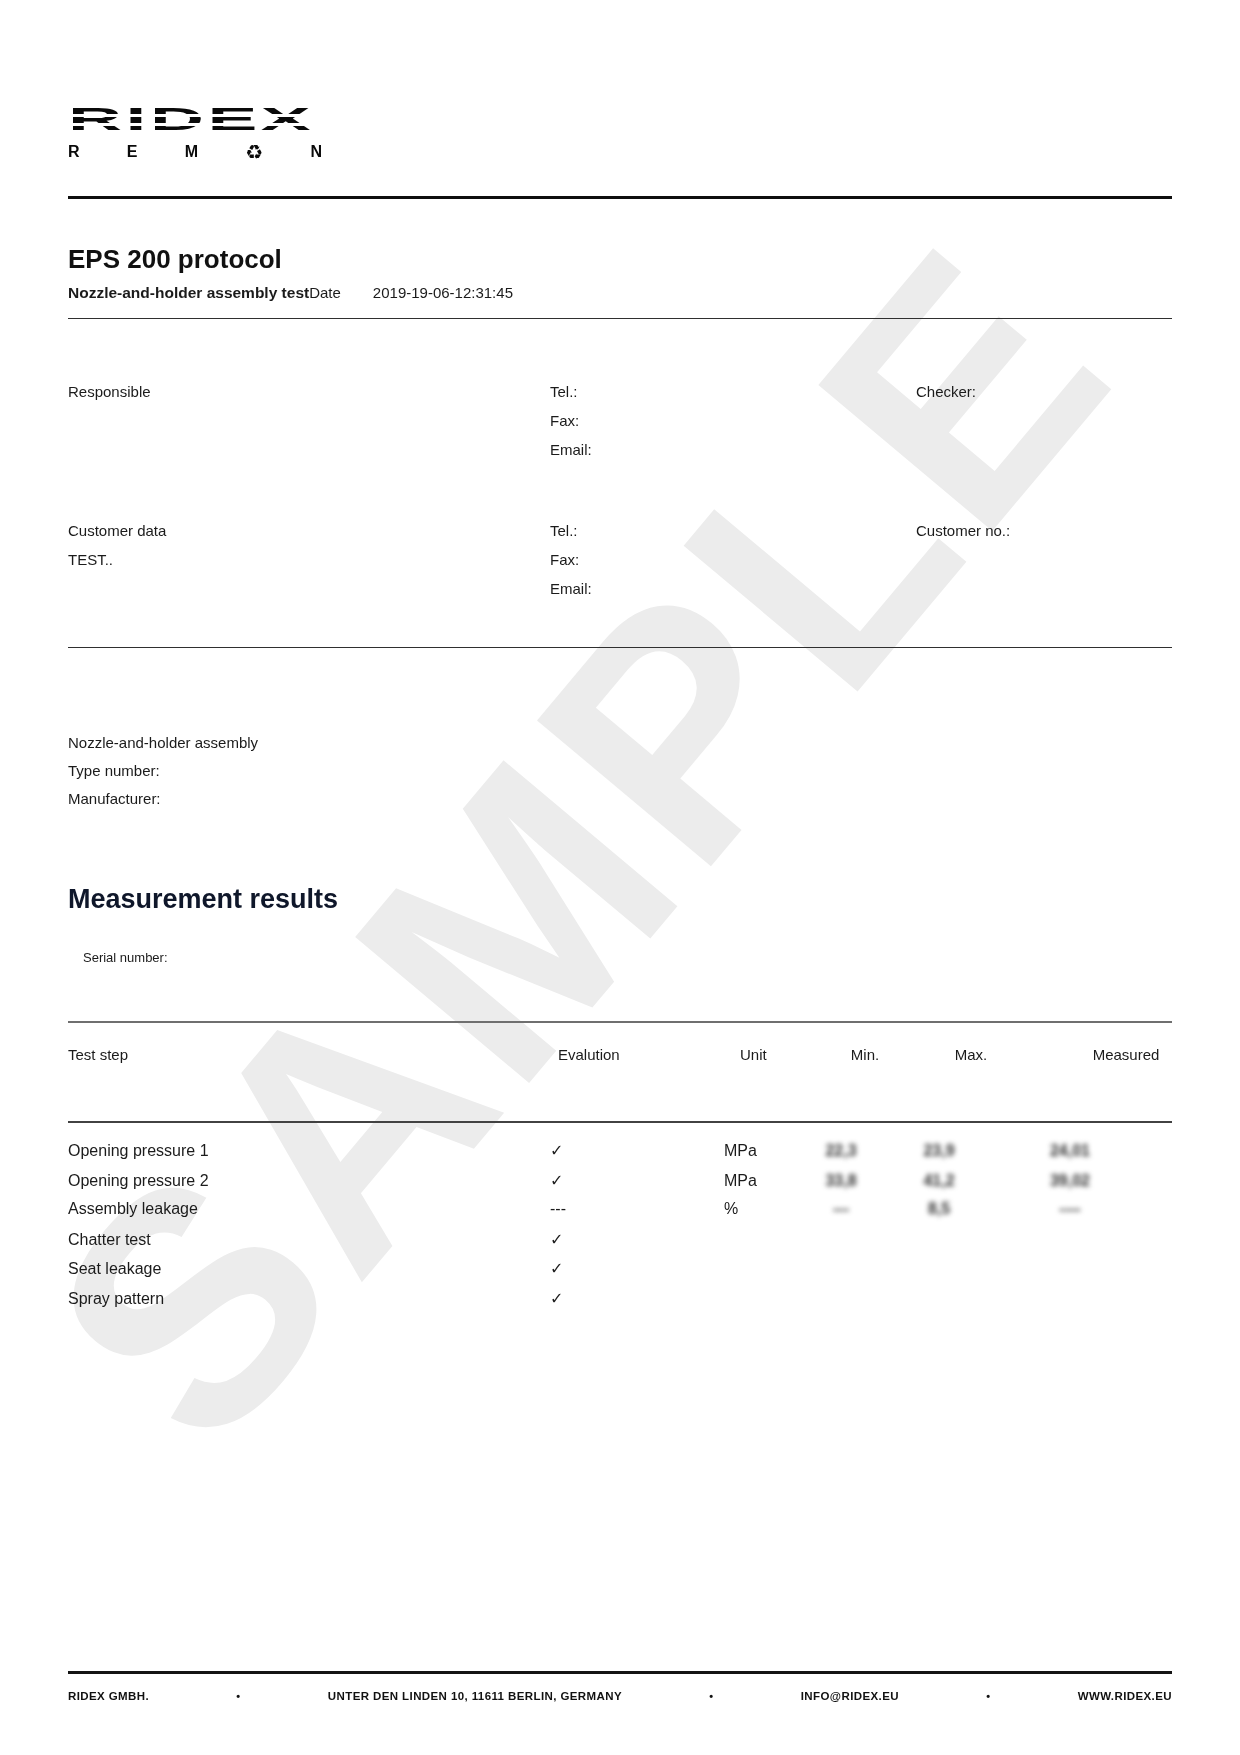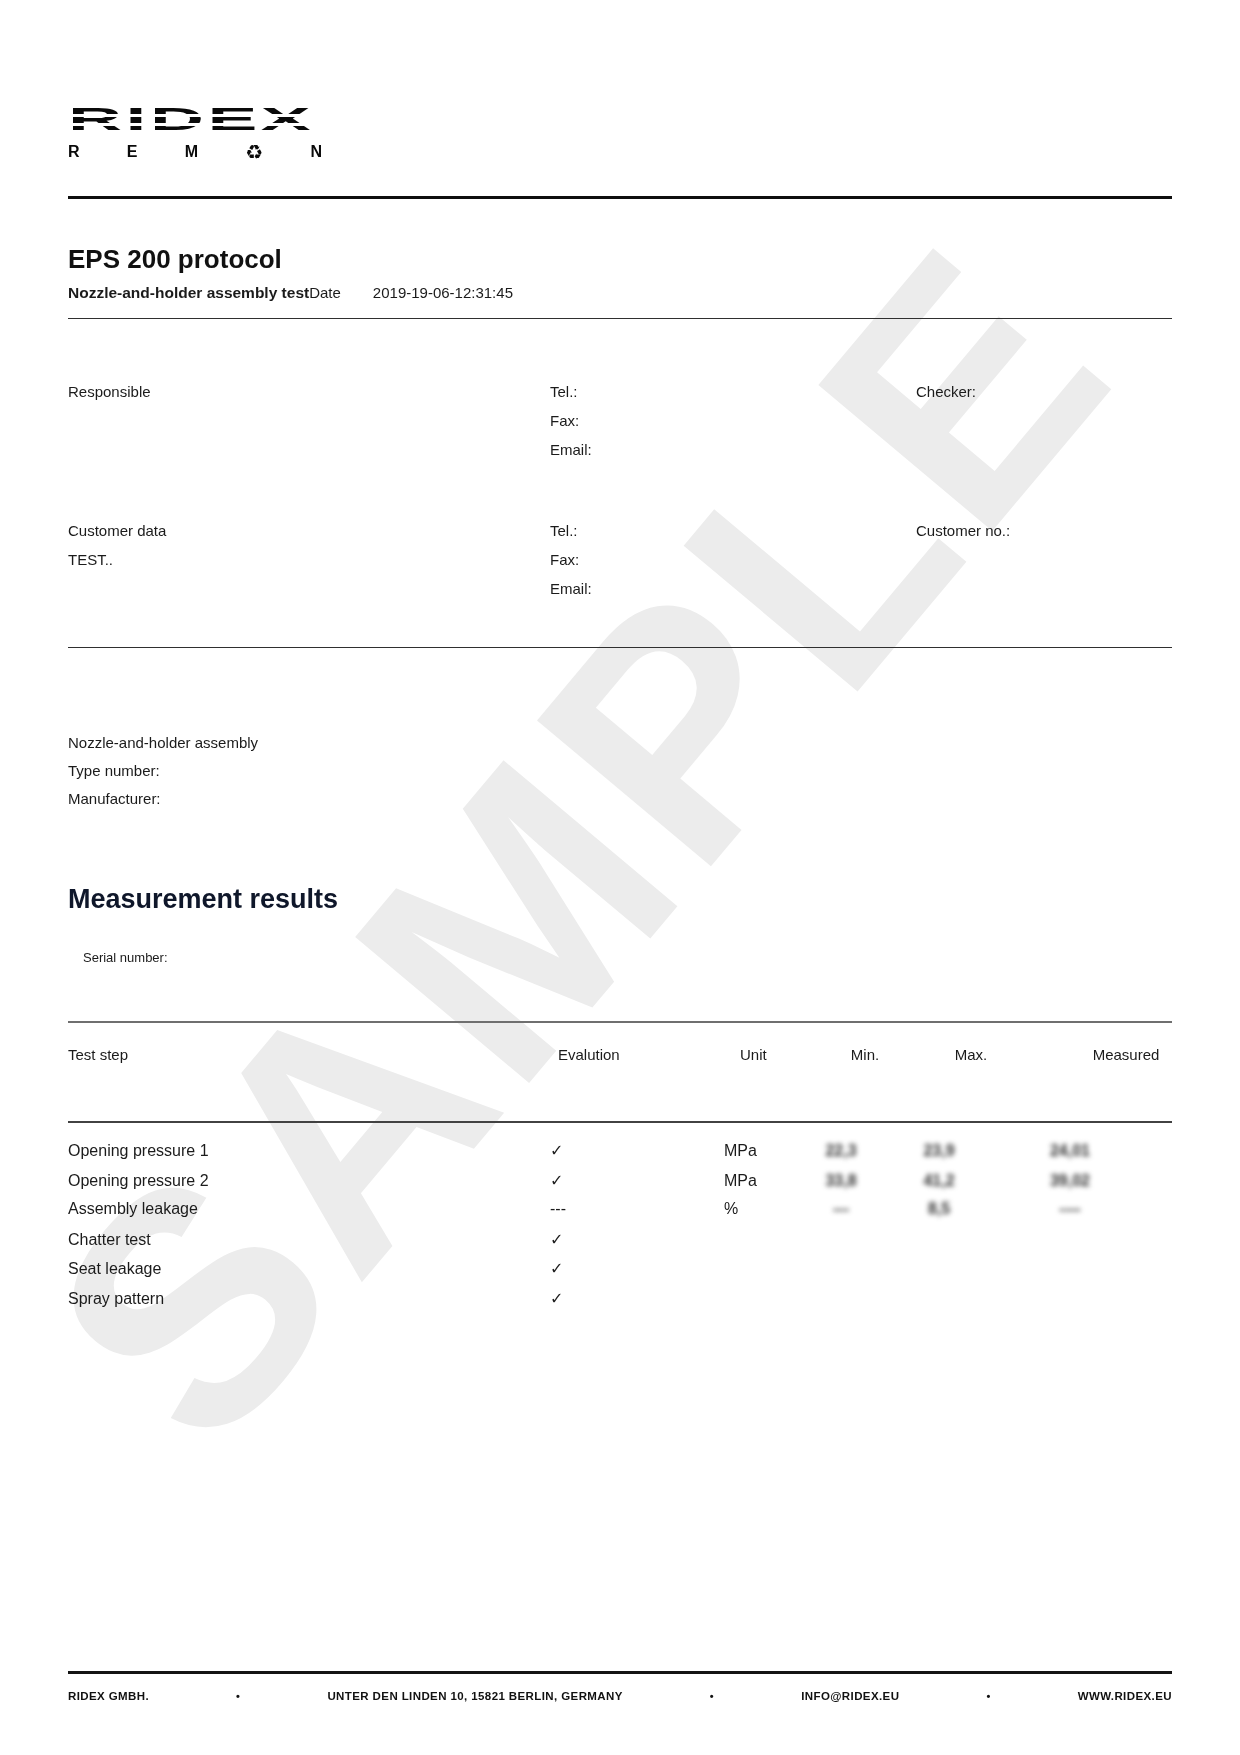--- a/index.html
+++ b/index.html
@@ -206,21 +206,21 @@
         <div class="c-right"></div>
         <div class="c-right"></div>
         <div class="c-right c-measured-val"></div>
       </div>
     </div>
 
     <div class="rule footer-rule"></div>
     <div class="footer">
       <span>RIDEX GMBH.</span>
       <span class="bullet">•</span>
-      <span>UNTER DEN LINDEN 10, 15821 BERLIN, GERMANY</span>
+      <span>UNTER DEN LINDEN 10, 11611 BERLIN, GERMANY</span>
       <span class="bullet">•</span>
       <span>INFO@RIDEX.EU</span>
       <span class="bullet">•</span>
       <span>WWW.RIDEX.EU</span>
     </div>
 
   </div>
 </div>
 
 </body></html>

